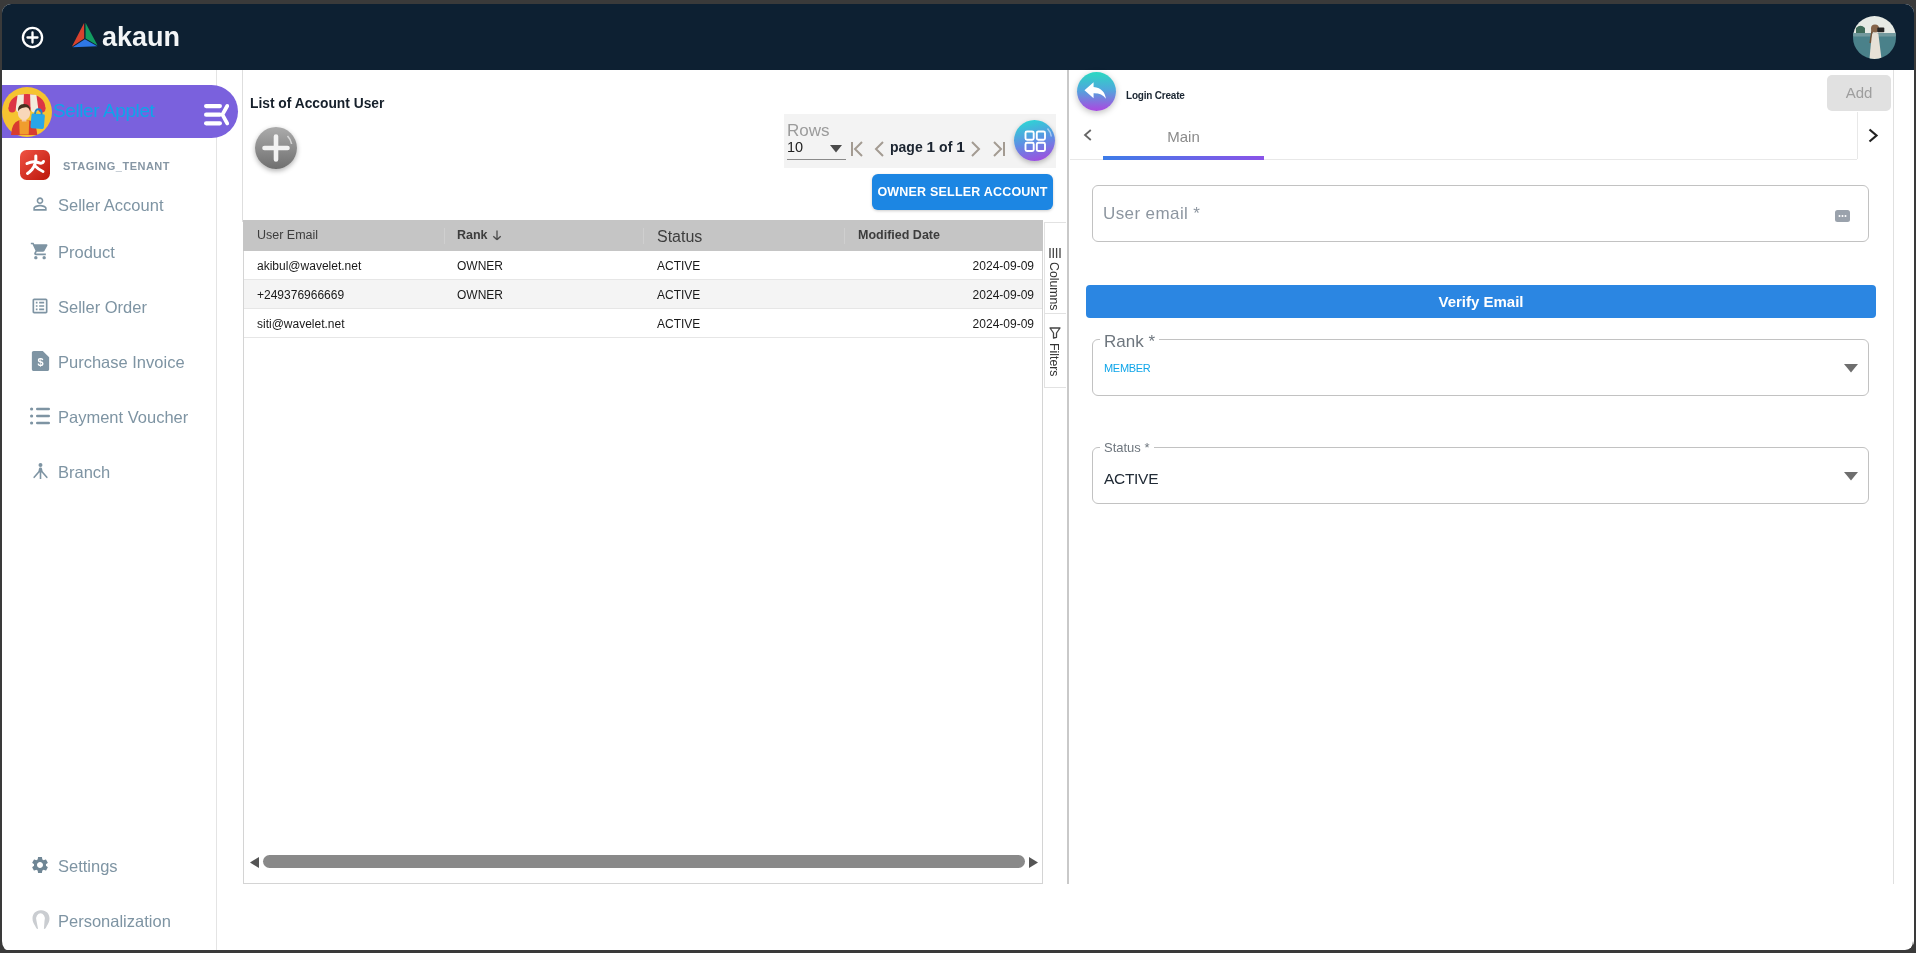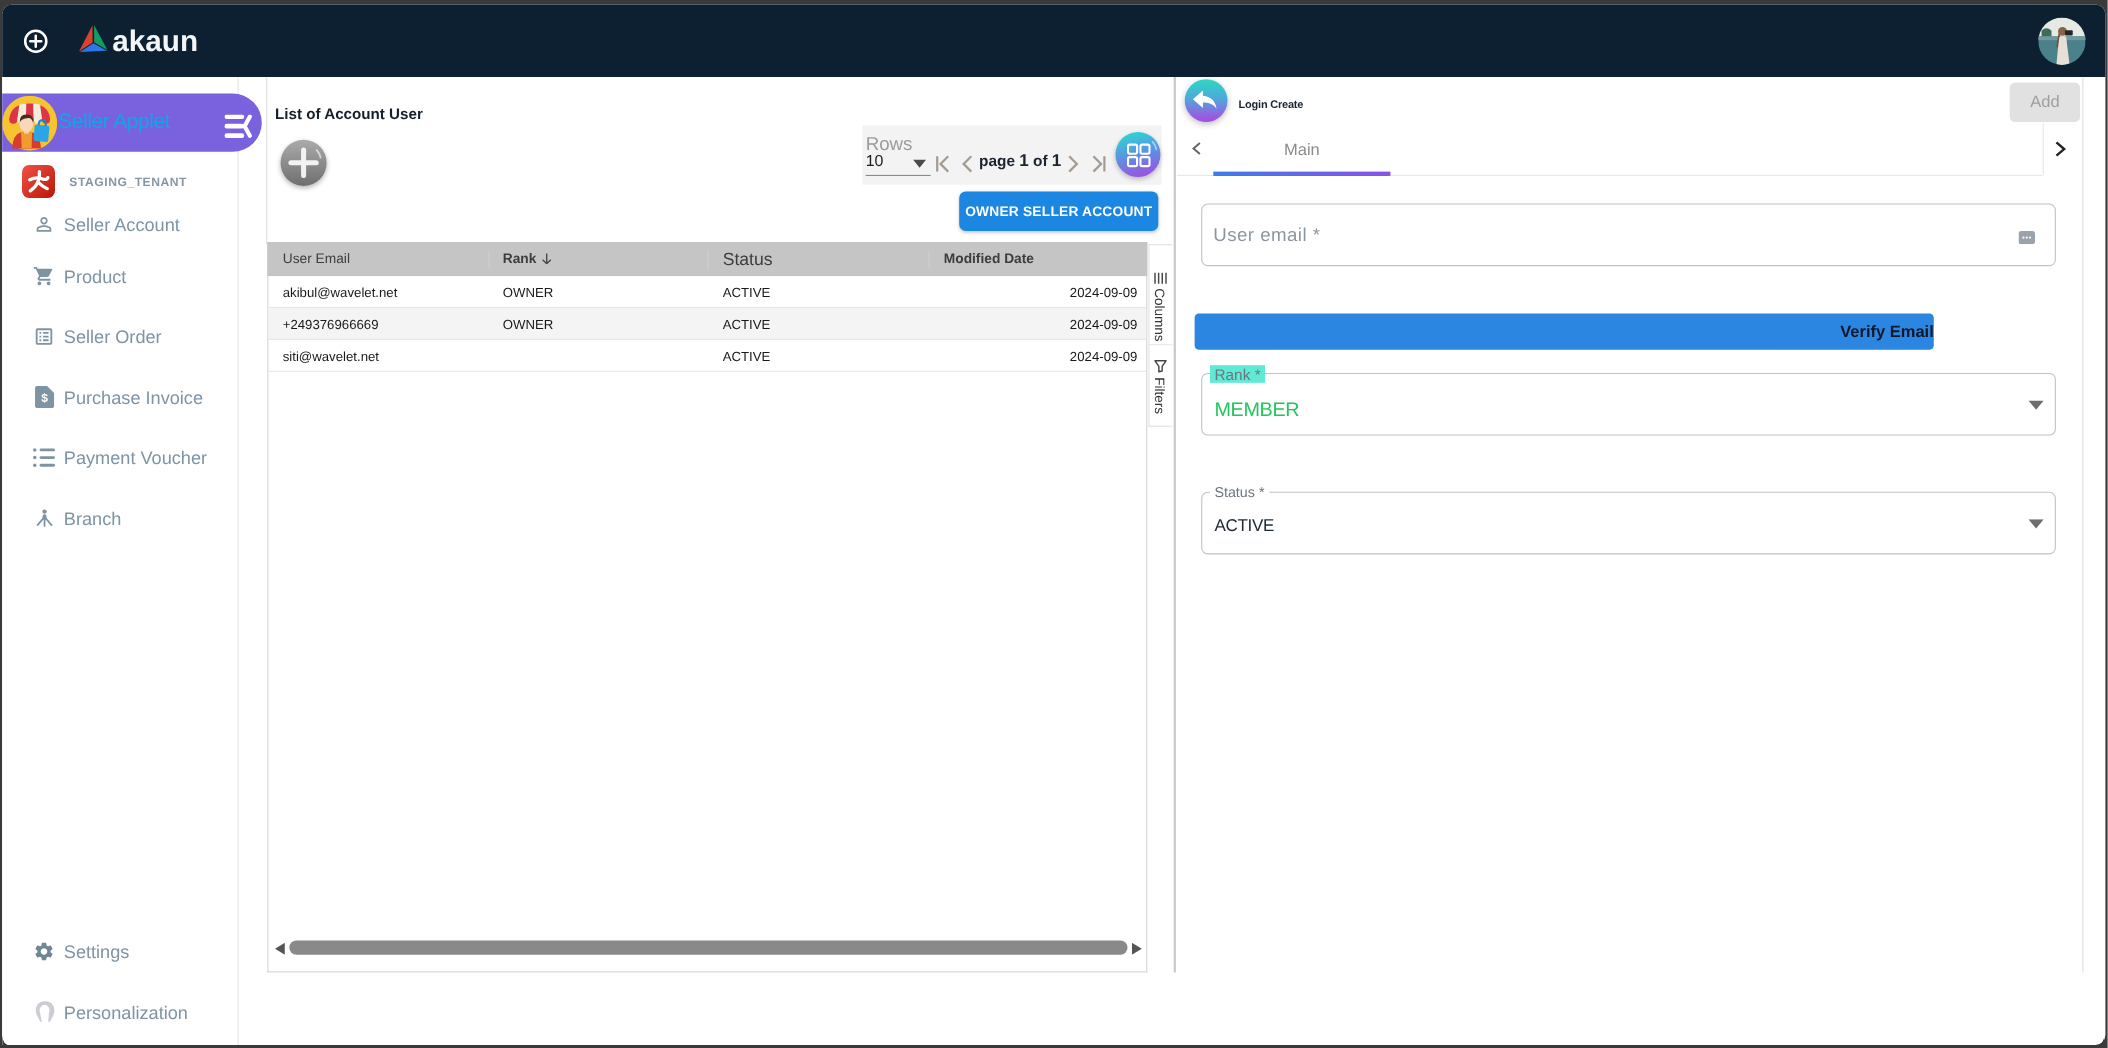--- a/index.html
+++ b/index.html
@@ -250,25 +250,25 @@
 
 <div class="abs" style="left:1092px;top:185px;width:777px;height:57px;border:1.5px solid #c2c2c2;border-radius:6px"></div>
 <div class="abs" style="left:1103px;top:204px;font-size:17px;letter-spacing:0.4px;color:#8d96a0">User email *</div>
 <svg class="abs" style="left:1835px;top:210px" width="15" height="12" viewBox="0 0 15 12">
  <rect width="15" height="12" rx="2.5" fill="#9aa2ac"></rect>
  <circle cx="4.5" cy="6" r="1" fill="#fff"></circle>
     <circle cx="7.5" cy="6" r="1" fill="#fff"></circle>
     <circle cx="10.5" cy="6" r="1" fill="#fff"></circle>
 </svg>
 
-<div class="abs" style="left:1086px;top:285px;width:672px;height:33px;background:#2b86e2;border-radius:4px;color:#0f172a;font-size:15px;font-weight:bold;text-align:right;line-height:33px">Verify Email</div>
+<div class="abs" style="left:1086px;top:285px;width:790px;height:33px;background:#2b86e2;border-radius:4px;color:#ffffff;font-size:15px;font-weight:bold;text-align:center;line-height:33px">Verify Email</div>
 
 <div class="abs" style="left:1092px;top:339px;width:777px;height:57px;border:1.5px solid #c2c2c2;border-radius:6px"></div>
-<div class="abs" style="left:1100px;top:332px;background:#5eead4;padding:0 4px;font-size:14px;color:#6e767e">Rank *</div>
-<div class="abs" style="left:1104px;top:362px;font-size:18px;letter-spacing:-0.3px;color:#22c55e">MEMBER</div>
+<div class="abs" style="left:1100px;top:332px;background:#ffffff;padding:0 4px;font-size:17px;color:#6e767e">Rank *</div>
+<div class="abs" style="left:1104px;top:362px;font-size:11px;letter-spacing:-0.3px;color:#0ea5e9">MEMBER</div>
 <svg class="abs" style="left:1844px;top:364px" width="14" height="9" viewBox="0 0 14 9">
     <path d="M0 0h14L7 8.5z" fill="#6e6e6e"></path>
   </svg>
 
 <div class="abs" style="left:1092px;top:447px;width:777px;height:57px;border:1.5px solid #c2c2c2;border-radius:6px"></div>
 <div class="abs" style="left:1100px;top:440px;background:#fff;padding:0 4px;font-size:13px;color:#6e767e">Status *</div>
 <div class="abs" style="left:1104px;top:470px;font-size:15.5px;letter-spacing:-0.3px;color:#212b36">ACTIVE</div>
 <svg class="abs" style="left:1844px;top:472px" width="14" height="9" viewBox="0 0 14 9">
     <path d="M0 0h14L7 8.5z" fill="#6e6e6e"></path>
   </svg>

